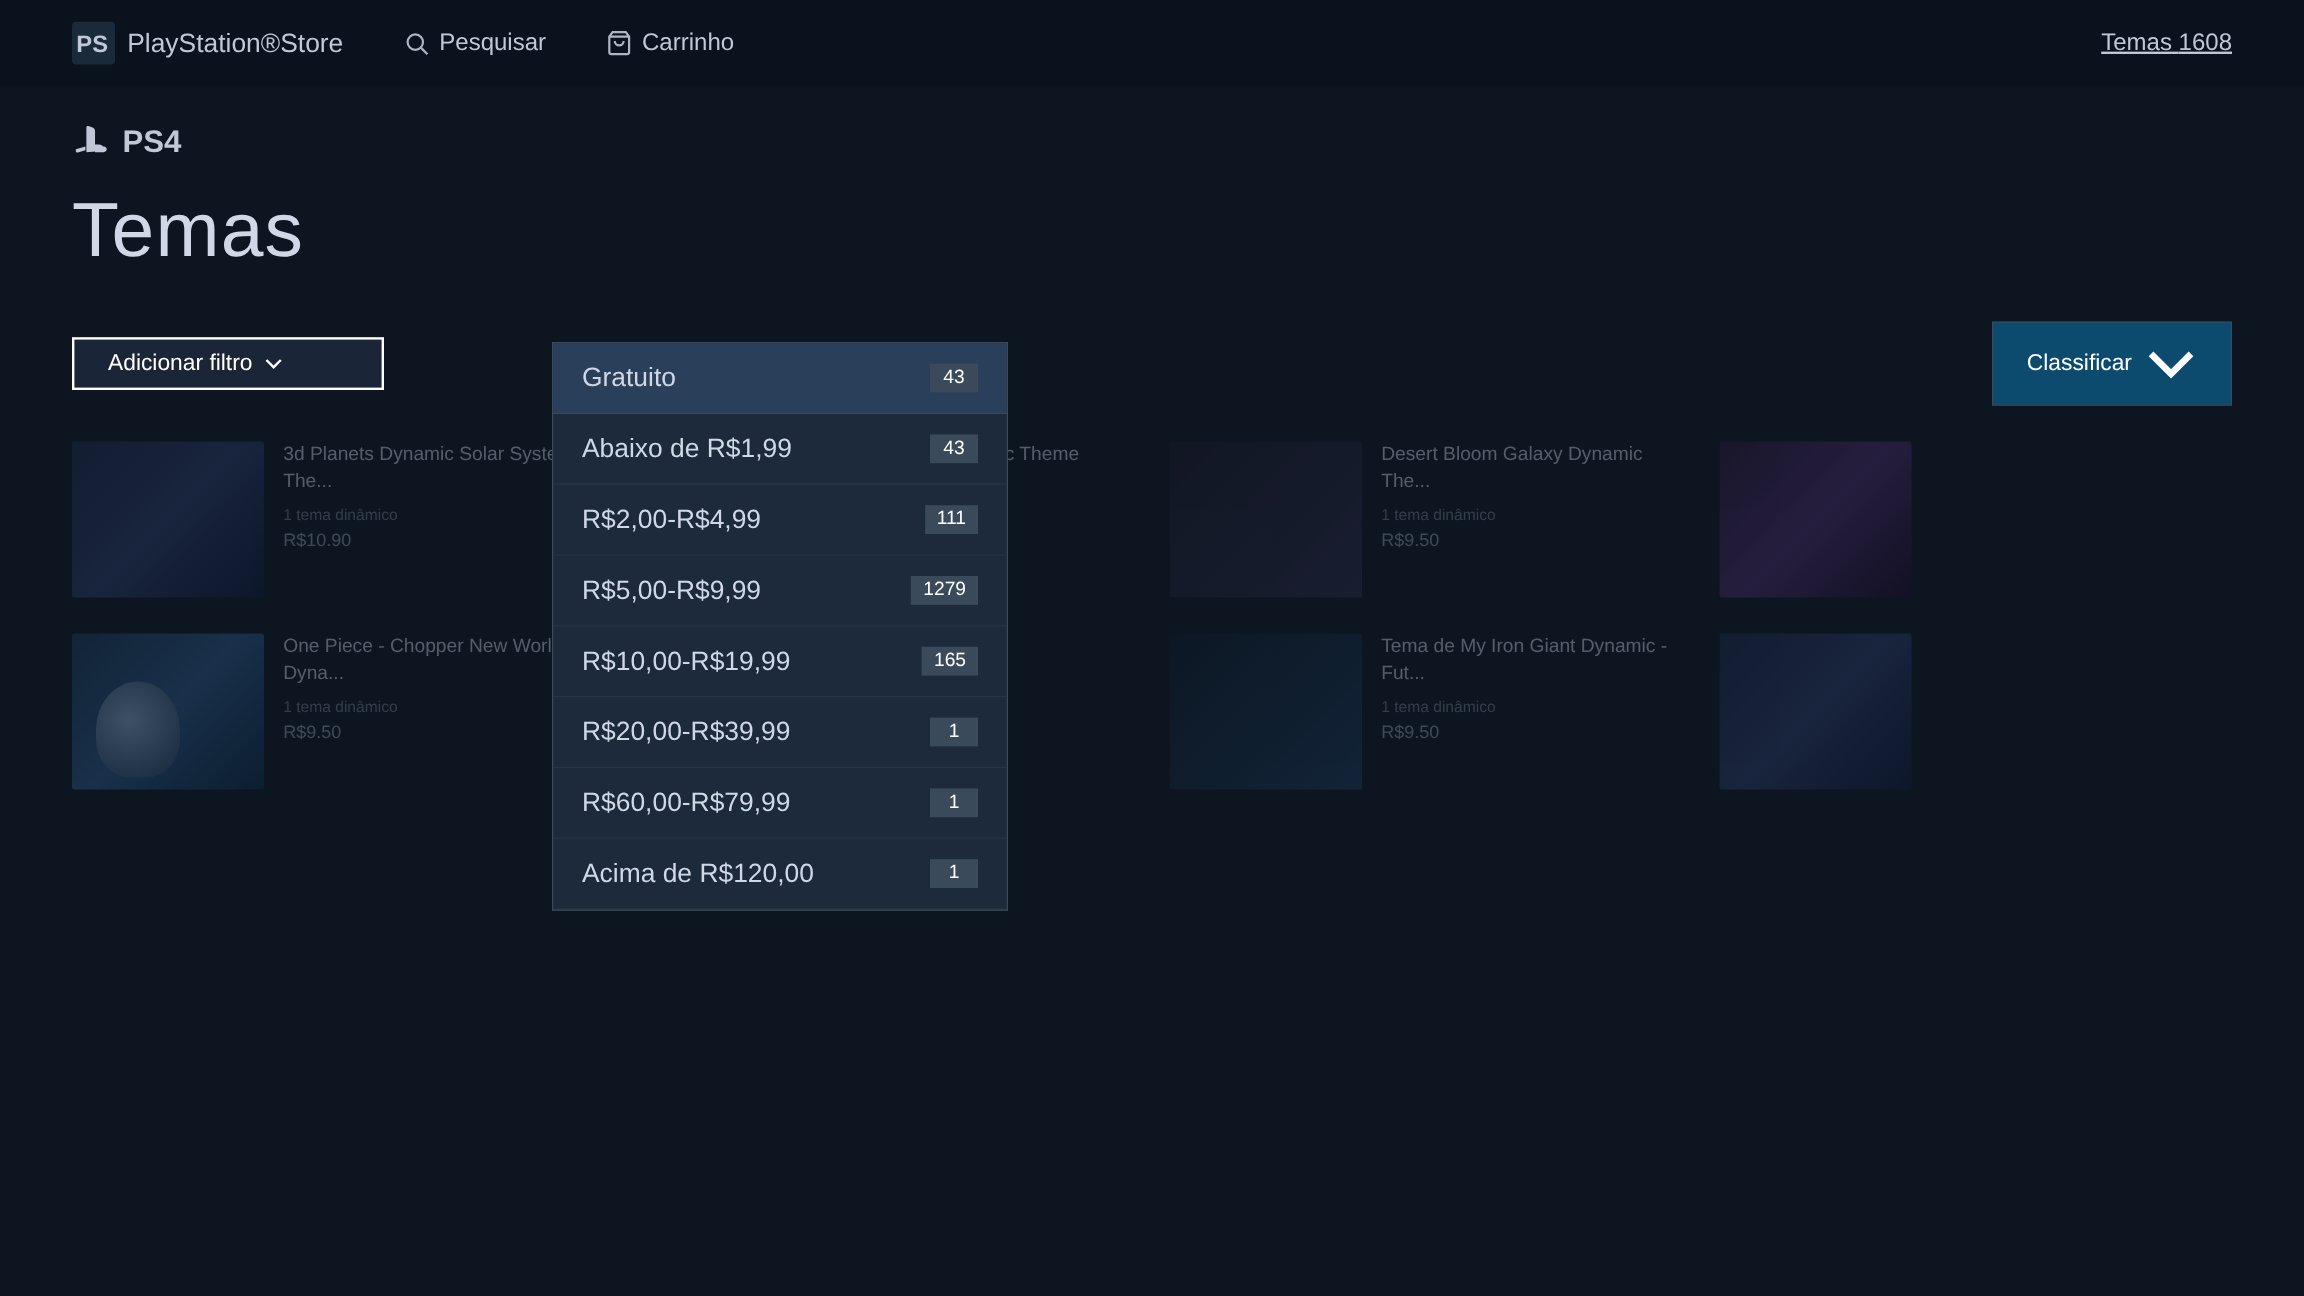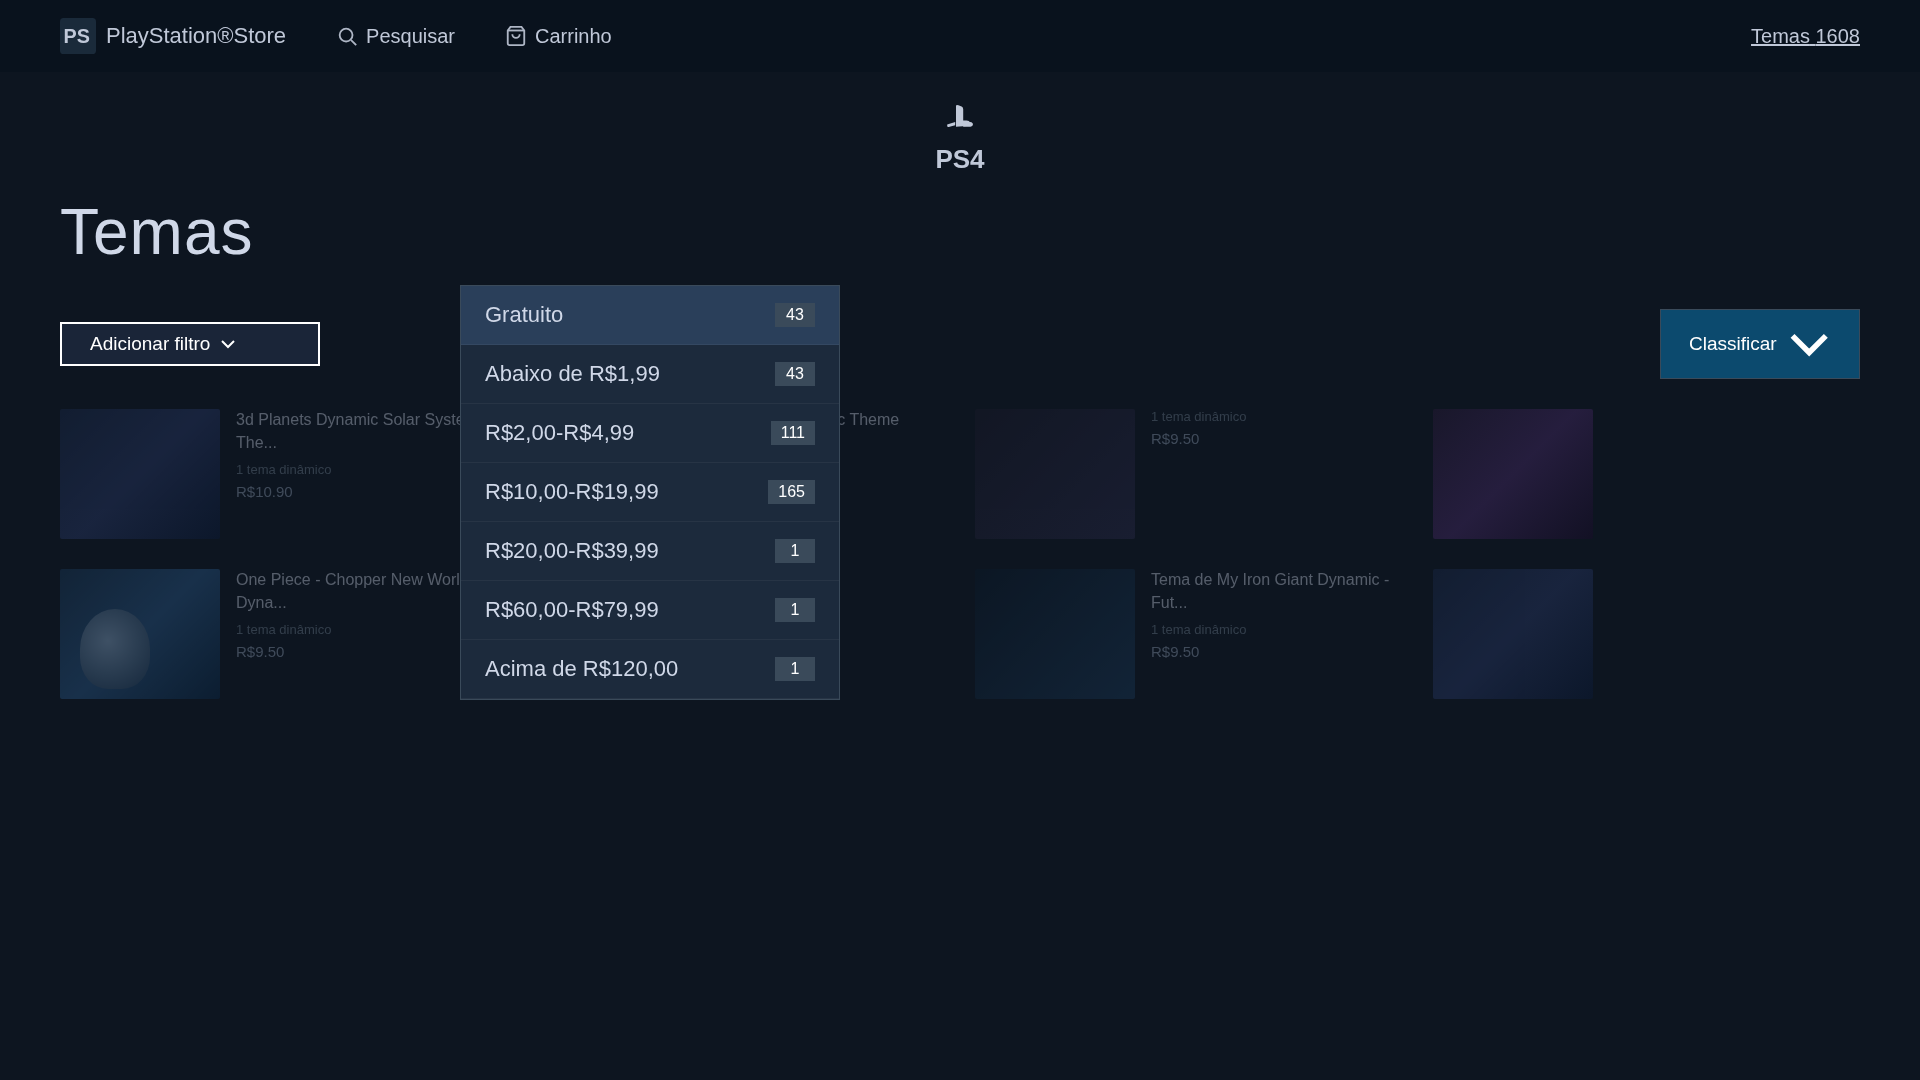--- a/index.html
+++ b/index.html
@@ -63,21 +63,20 @@
     
     .page-content {
       padding: 30px 60px;
     }
 
     .ps4-logo {
       display: flex;
       align-items: center;
       gap: 10px;
       margin-bottom: 20px;
-      flex-direction: column;
     }
 
     .ps4-brand-icon {
       width: 32px;
       height: 32px;
     }
 
     .ps4-text {
       font-size: 26px;
       font-weight: bold;
@@ -342,20 +341,21 @@
           <div class="product-name">...ed Theme Dynamic Theme</div>
           <div class="product-platform">1 tema dinâmico</div>
           <div class="product-price">R$10.90</div>
         </div>
       </div>
       <div class="product-card">
         <div class="product-thumb thumb-flower">
           <div class="thumb-placeholder"></div>
         </div>
         <div class="product-info">
+          <div class="product-name">Desert Bloom Galaxy Dynamic The...</div>
           <div class="product-platform">1 tema dinâmico</div>
           <div class="product-price">R$9.50</div>
         </div>
       </div>
       <div class="product-card">
         <div class="product-thumb thumb-4">
           <div class="thumb-placeholder"></div>
         </div>
         <div class="product-info">
           <div class="product-name"></div>
@@ -418,20 +418,24 @@
       </div>
       <div class="dropdown-item">
         <span>Abaixo de R$1,99</span>
         <span class="count-badge">43</span>
       </div>
       <div class="dropdown-item">
         <span>R$2,00-R$4,99</span>
         <span class="count-badge">111</span>
       </div>
       <div class="dropdown-item">
+        <span>R$5,00-R$9,99</span>
+        <span class="count-badge">1279</span>
+      </div>
+      <div class="dropdown-item">
         <span>R$10,00-R$19,99</span>
         <span class="count-badge">165</span>
       </div>
       <div class="dropdown-item">
         <span>R$20,00-R$39,99</span>
         <span class="count-badge">1</span>
       </div>
       <div class="dropdown-item">
         <span>R$60,00-R$79,99</span>
         <span class="count-badge">1</span>

